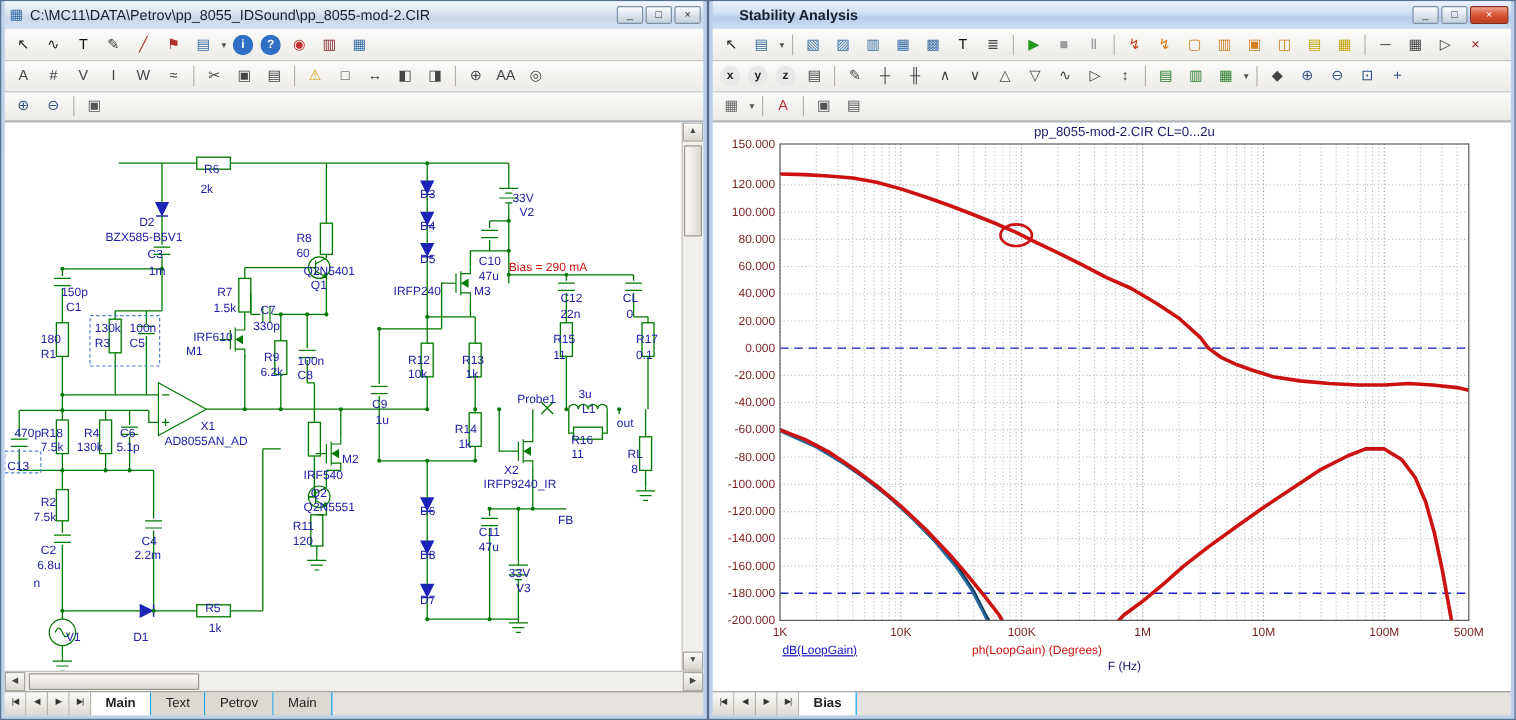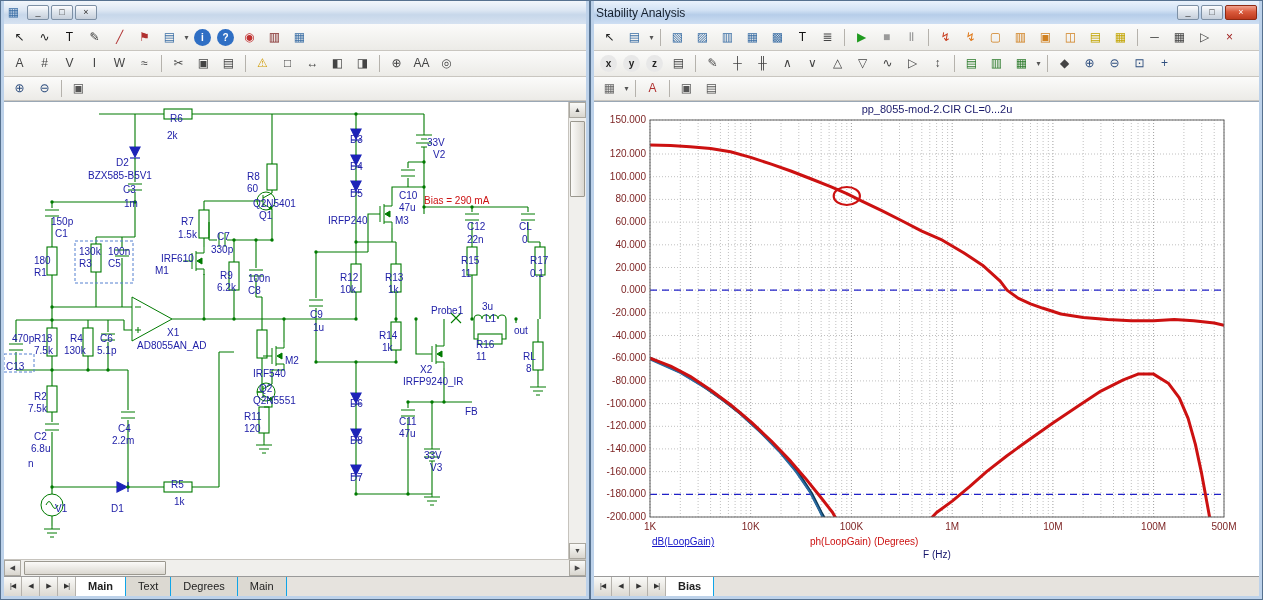--- a/index.html
+++ b/index.html
@@ -23,21 +23,21 @@
        border-bottom:1px solid #c9c6c0;}
   .tbar.r1{height:27px;box-sizing:border-box;}
   .tbar.r2{height:26px;box-sizing:border-box;}
   .tbar.r3{height:24px;box-sizing:border-box;}
   .ticn{display:inline-block;width:21px;height:19px;line-height:19px;text-align:center;font-size:12px;
        margin:0 1px;border:1px solid transparent;border-radius:2px;color:#444;cursor:default;}
   .ticn.round{width:15px;height:15px;line-height:15px;border-radius:50%;font-size:10px;font-weight:bold;margin:0 3px;}
   .caret{display:inline-block;width:9px;font-size:8px;color:#555;text-align:center;}
   .tsep{display:inline-block;width:1px;height:17px;background:#b5b2ac;margin:0 4px;}
   .canvas-row{flex:1;display:flex;overflow:hidden;background:#fff;border-top:1px solid #9aa7b5;}
-  .canvas{flex:1;overflow:hidden;background:#fff;}
+  .canvas{flex:1;overflow:hidden;background:#fff;margin-top:22px;}
   .plotwrap{flex:1;overflow:hidden;background:#fff;border-top:1px solid #9aa7b5;}
   svg{display:block;}
   #schematic-svg text{font-family:"Liberation Sans",sans-serif;font-size:10px;}
   #plot-svg text{font-family:"Liberation Sans",sans-serif;}
   .wires,.wires2{stroke:#007a00;stroke-width:1.1;fill:none;}
   .res{fill:none;stroke:#007a00;stroke-width:1.1;}
   .selbox{fill:none;stroke:#5580d0;stroke-width:1;stroke-dasharray:3,2;}
   .vscroll{width:17px;display:flex;flex-direction:column;background:#f0efec;border-left:1px solid #c6c3bd;}
   .hscroll{height:16px;display:flex;background:#f0efec;border-top:1px solid #c6c3bd;}
   .sarrow{height:16px;width:17px;background:linear-gradient(#fafaf8,#d9d6cf);border:1px solid #aaa79f;
@@ -57,20 +57,21 @@
   .tabfill{flex:1;}
 </style>
 </head>
 <body>
 
 <div class="screen">
 
   <div class="win win-left">
     <div class="titlebar">
       <span class="ticon">▦</span>
+      <span class="ttext">C:\MC11\DATA\Petrov\pp_8055_IDSound\pp_8055-mod-2.CIR</span>
       <span class="wbtn">_</span>
       <span class="wbtn">□</span>
       <span class="wbtn">×</span>
     </div>
     <div class="tbar r1" id="ltb1">
         <span class="ticn" style="color: rgb(34, 34, 34);">↖</span>
         <span class="ticn" style="color: rgb(34, 34, 34);">∿</span>
         <span class="ticn" style="color: rgb(17, 17, 17);">T</span>
         <span class="ticn" style="color: rgb(51, 51, 51);">✎</span>
         <span class="ticn" style="color: rgb(176, 48, 48);">╱</span>
@@ -396,29 +397,29 @@
       <div class="harrow">▶</div>
     </div>
 
     <div class="tabrow" id="ltabs">
         <span class="navbtn">|◀</span>
         <span class="navbtn">◀</span>
         <span class="navbtn">▶</span>
         <span class="navbtn">▶|</span>
         <span class="tab active">Main</span>
         <span class="tab">Text</span>
-        <span class="tab">Degrees</span>
+        <span class="tab">Petrov</span>
         <span class="tab">Main</span>
         <span class="tabfill"></span>
       </div>
   </div>
 
   <div class="win win-right active">
     <div class="titlebar active">
-      <span class="ttext" style="margin-left:0;">Stability Analysis</span>
+      <span class="ttext" style="margin-left:20px;font-weight:bold;">Stability Analysis</span>
       <span class="wbtn">_</span>
       <span class="wbtn">□</span>
       <span class="wbtn close-red">×</span>
     </div>
     <div class="tbar r1" id="rtb1">
         <span class="ticn" style="color: rgb(34, 34, 34);">↖</span>
         <span class="ticn" style="color: rgb(58, 110, 165);">▤</span>
         <span class="caret">▾</span>
         <span class="tsep"></span>
         <span class="ticn" style="color: rgb(58, 110, 165);">▧</span>

